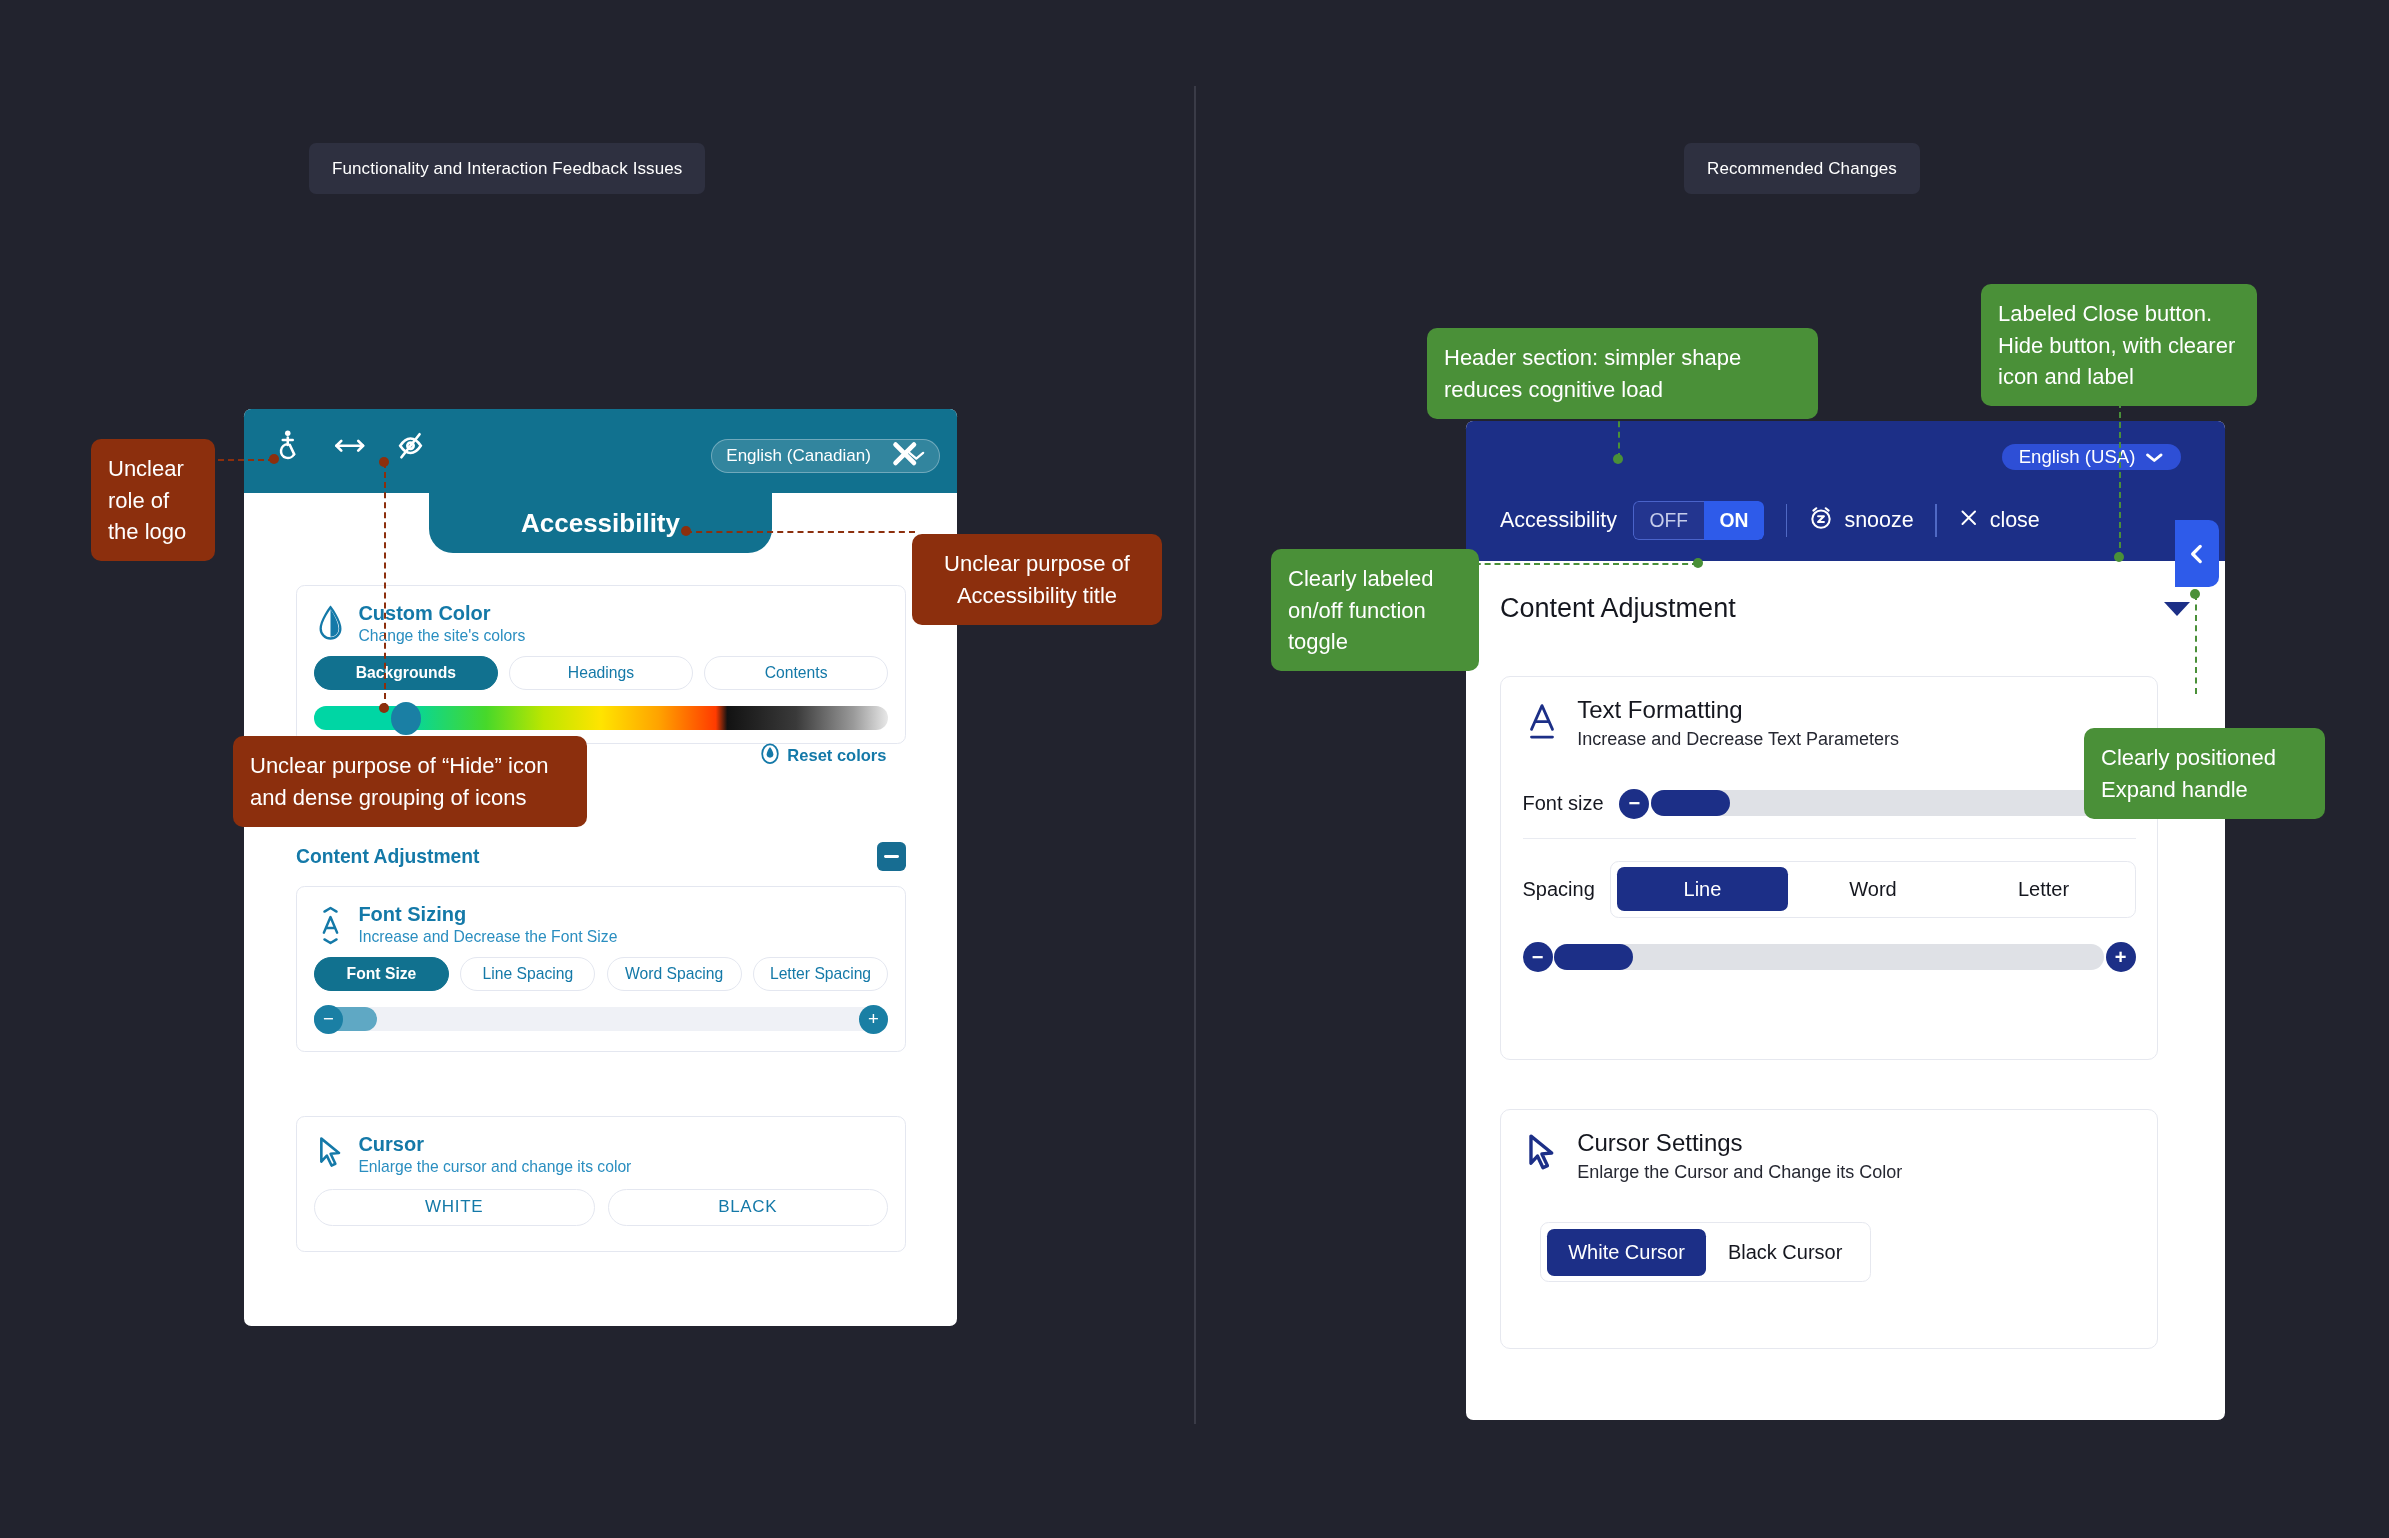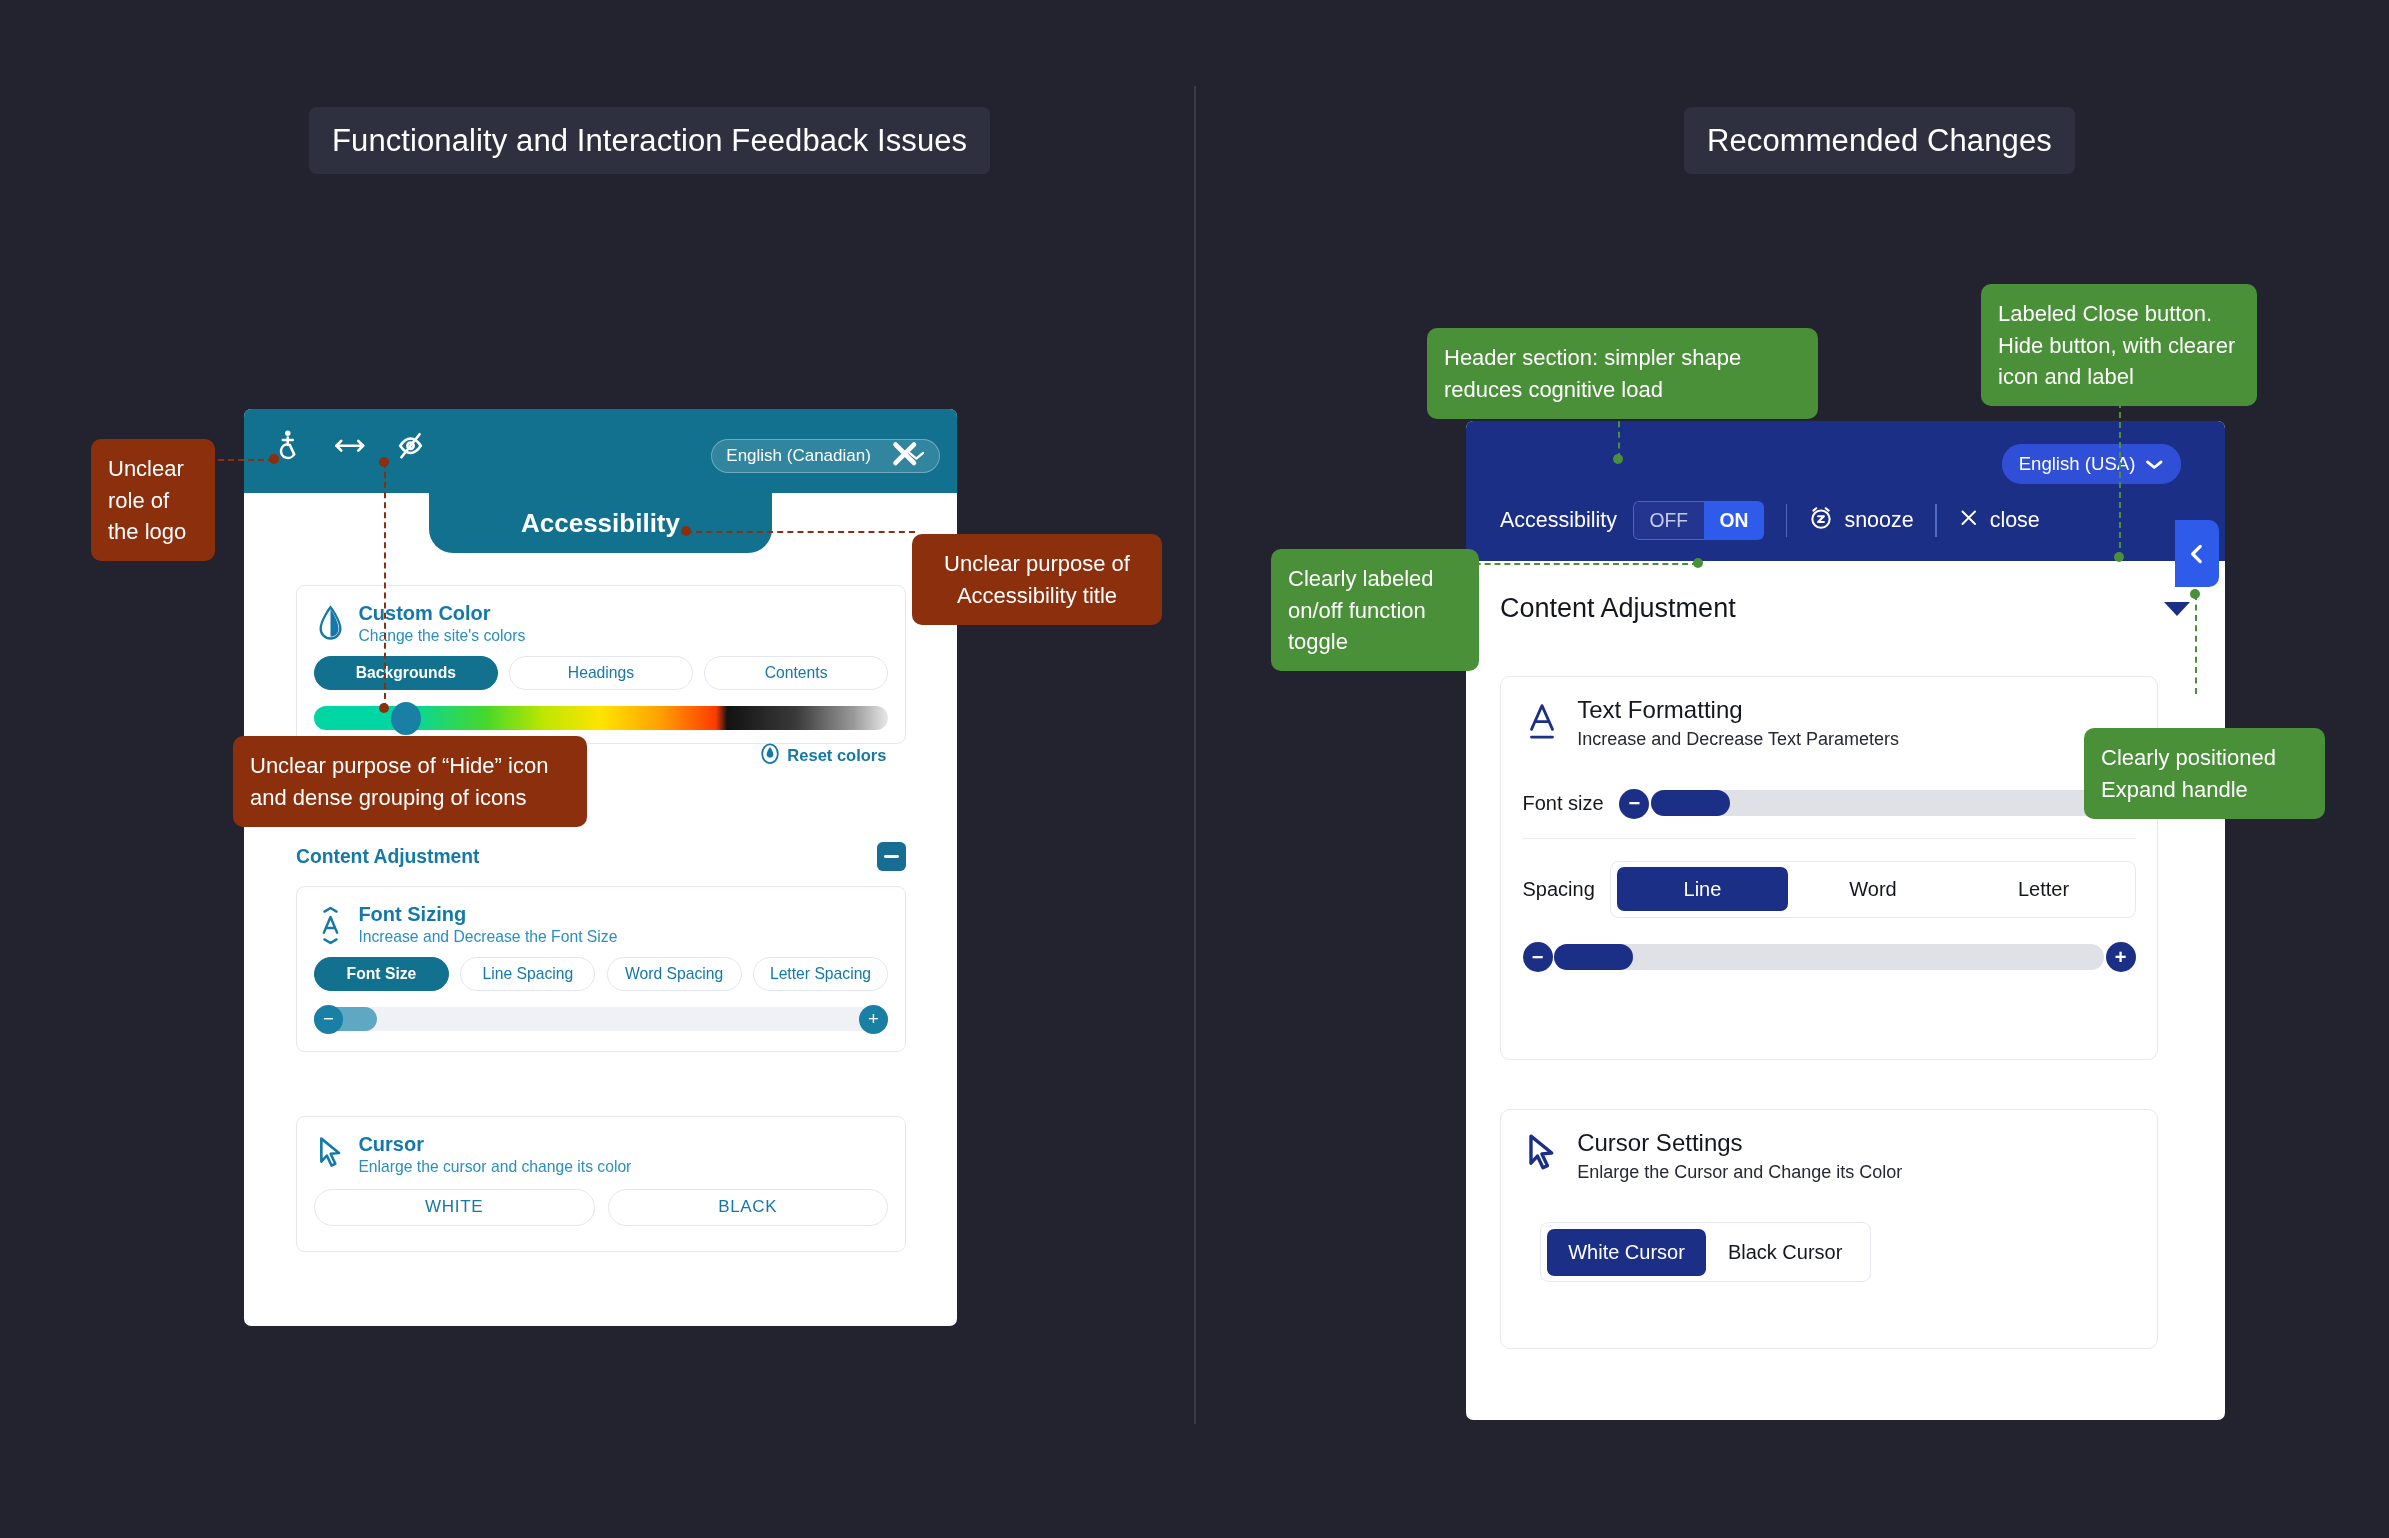--- a/index.html
+++ b/index.html
@@ -16,24 +16,25 @@
     position: absolute; left: 1194px; top: 86px;
     width: 2.1px; height: 1338px; background: #3a3b47;
   }
 
   
   .section-chip {
     position: absolute;
     background: #2e3040;
     border-radius: 7.2px;
     color: #ffffff;
-    font-size: 31px;
+    font-size: 17px;
     padding: 15.7px 23px;
     letter-spacing: 0.1px;
     white-space: nowrap;
+    margin-top: 36px;
   }
 
   
   .callout {
     position: absolute;
     border-radius: 10px;
     color: #ffffff;
     font-size: 22px;
     line-height: 1.42;
     padding: 14.3px 17px;
@@ -181,21 +182,21 @@
     border-radius: 7.2px;
     z-index: 10;
   }
   .new-topbar {
     position: absolute; left: 0; top: 0; width: 759px; height: 140px;
     background: #1c2f87;
     border-top-left-radius: 7.2px; border-top-right-radius: 7.2px;
   }
   .new-lang {
     position: absolute; right: 44px; top: 23px;
-    height: 40px; padding: 0 17px;
+    height: 26px; padding: 0 17px;
     background: #2e4fd6; border-radius: 19.3px;
     color: #ffffff; font-size: 18.6px;
     display: flex; align-items: center; gap: 10px;
   }
   .new-ctrls {
     position: absolute; left: 34px; top: 80px;
     display: flex; align-items: center; gap: 0;
     color: #ffffff; font-size: 21.5px;
   }
   .nc-label { margin-right: 15.7px; }

